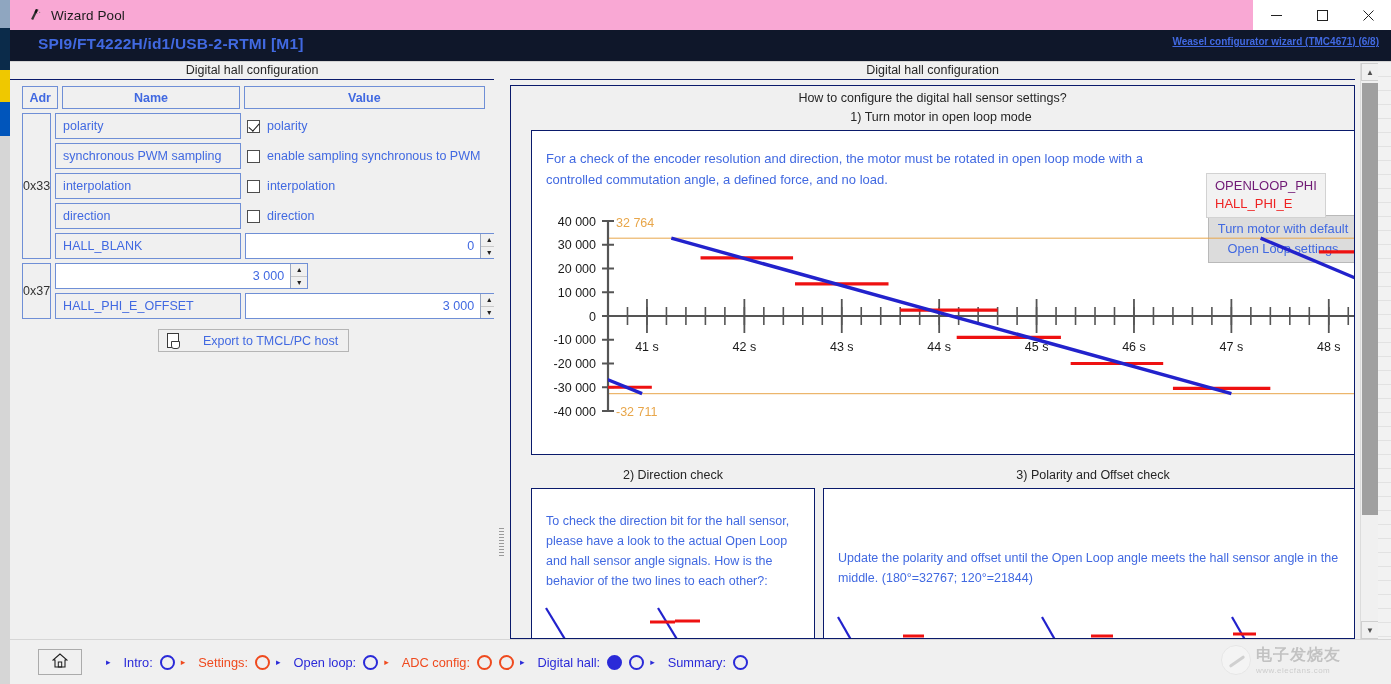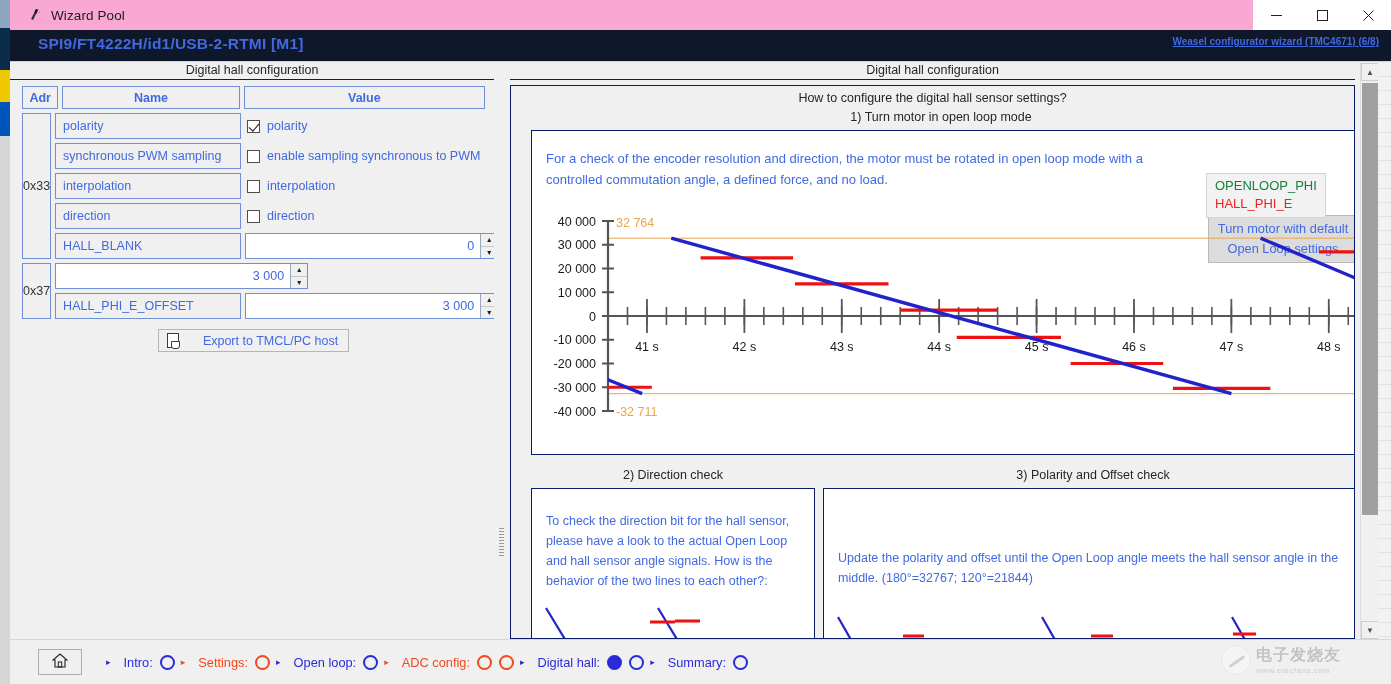--- a/index.html
+++ b/index.html
@@ -183,21 +183,21 @@
     white-space: nowrap;
   }
 
   
   .chart { position: absolute; left: 0px; top: 80px; width: 832px; height: 240px; }
   .legend {
     position: absolute; left: 674px; top: 42px;
     background: #f2f2f2; border: 1px solid #d2d2d2; padding: 3px 8px 4px 8px;
     font-size: 13px; line-height: 18px;
   }
-  .legend .l1 { color: #15803d; }
+  .legend .l1 { color: #701a75; }
   .legend .l2 { color: #ee2222; }
 
   
   #sec2-label { left: 20px; top: 382px; width: 284px; }
   #sec2 { left: 20px; top: 402px; width: 284px; height: 152px; }
   #sec3-label { left: 312px; top: 382px; width: 540px; }
   #sec3 { left: 312px; top: 402px; width: 540px; height: 152px; }
   .s23-text {
     position: absolute; font-size: 12.5px; line-height: 20px; color: #4169e1;
   }

